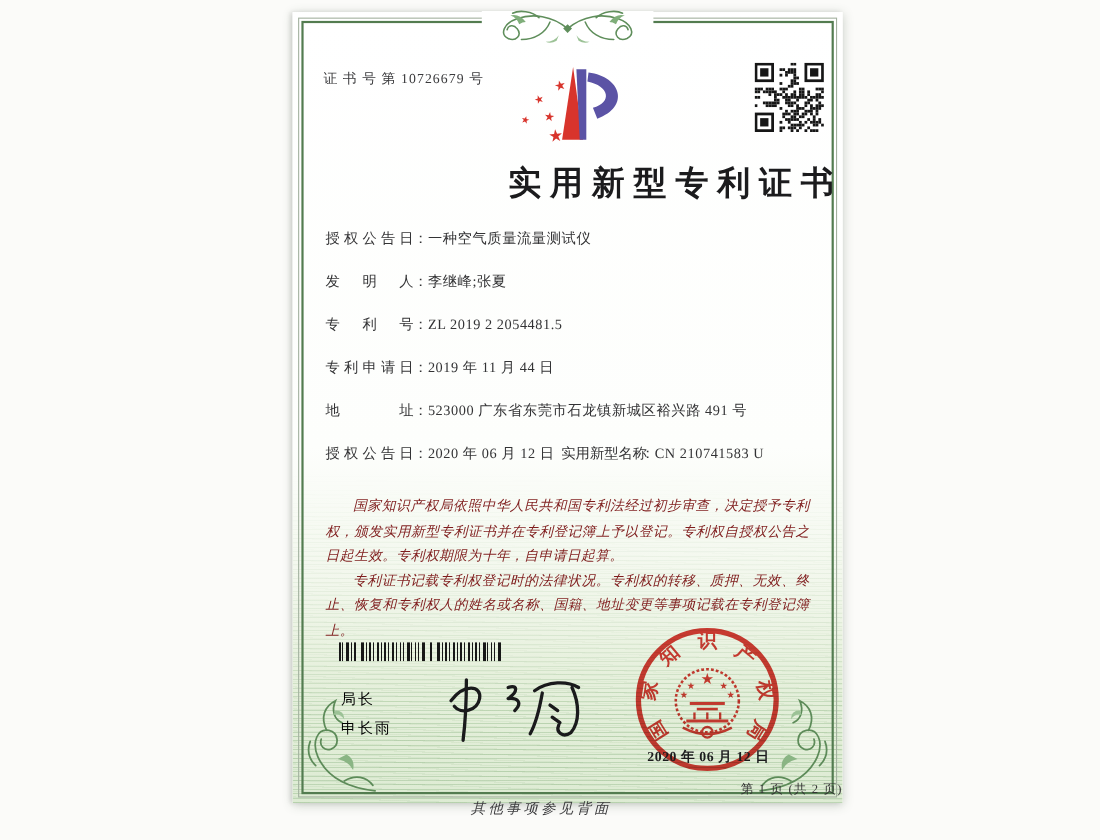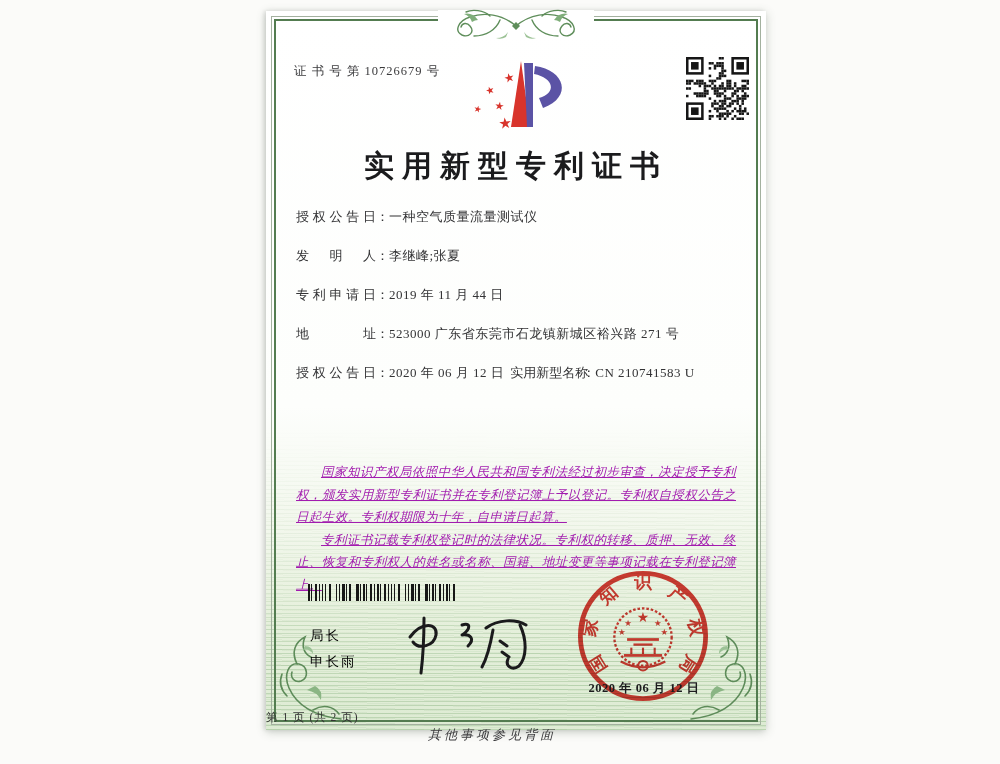--- a/index.html
+++ b/index.html
@@ -23,48 +23,48 @@
       repeating-linear-gradient(2deg, rgba(150,190,140,.14) 0 1px, rgba(150,190,140,0) 1px 5px);
     -webkit-mask-image:linear-gradient(to bottom,transparent 0,rgba(0,0,0,.45) 55%,#000 75%);
     mask-image:linear-gradient(to bottom,transparent 0,rgba(0,0,0,.45) 55%,#000 75%);}
   .frame-outer{position:absolute;inset:5px;border:1px solid #a3b19f;}
   .frame-inner{position:absolute;inset:2px;border:2px solid #537c50;}
   .content{position:absolute;inset:0;padding-left:10px;}
 
   .cert-no{position:absolute;left:28px;top:52px;font-size:12.5px;letter-spacing:1px;color:#3a3a3c;}
   .logo{position:absolute;left:195px;top:42px;}
   .qr{position:absolute;left:420px;top:46px;}
-  .title{position:absolute;left:0;right:0;top:135px;text-align:center;
+  .title{position:absolute;left:0;right:0;top:135px;text-align:right;
     font-size:30px;font-weight:600;letter-spacing:8px;color:#1b1b1d;}
 
   .fields{position:absolute;left:30px;right:30px;top:197px;font-size:13px;color:#333335;}
   .frow{margin-bottom:21px;white-space:nowrap;}
   .flabel{display:inline-block;width:80px;text-align:justify;text-align-last:justify;vertical-align:bottom;}
   .colon{display:inline-block;}
   .fvalue{letter-spacing:.5px;text-align:center;}
   .pair2{margin-left:6px;}
   .pair2 .flabel{width:72px;}
 
-  .paras{position:absolute;left:30px;right:30px;top:450px;
-    font-size:12.5px;line-height:1.8;font-style:italic;color:#a21caf;letter-spacing:.4px;text-align:justify;text-decoration:underline;}
+  .paras{position:absolute;left:30px;right:30px;top:438px;
+    font-size:12.5px;line-height:1.8;font-style:italic;color:#7f1d1d;letter-spacing:.4px;text-align:justify;}
   .paras p{margin:0;text-indent:2em;}
 
   .barcode{position:absolute;left:42px;top:573px;width:148px;height:17px;
     background:repeating-linear-gradient(90deg,
       #171717 0 1.6px, transparent 1.6px 3.3px,
       #171717 3.3px 4.1px, transparent 4.1px 6.8px,
       #171717 6.8px 9.2px, transparent 9.2px 10.8px,
       #171717 10.8px 11.6px, transparent 11.6px 13.8px);}
   .signer{position:absolute;left:44px;top:612px;font-size:13.5px;letter-spacing:2px;color:#000000;line-height:26px;}
   .signature{position:absolute;left:128px;top:602px;}
 
   .seal{position:absolute;left:308px;top:556px;width:138px;height:138px;mix-blend-mode:multiply;opacity:.94;}
   .seal-date{position:absolute;left:312px;top:669px;width:132px;text-align:center;
     font-size:12.5px;font-weight:700;color:#1c1c1e;letter-spacing:.5px;z-index:6;}
-  .page-info{position:absolute;left:0;right:0;top:699px;text-align:left;font-size:11.5px;color:#333;letter-spacing:1px;}
+  .page-info{position:absolute;left:0;right:0;top:699px;text-align:right;font-size:11.5px;color:#333;letter-spacing:1px;}
 
   .back-note{position:absolute;left:428px;top:726px;font-size:13px;font-style:italic;letter-spacing:3px;color:#3c3c3e;}
 
   .ornament-top{position:absolute;left:160px;top:-5px;}
   .flourish-bl{position:absolute;left:7px;bottom:8px;}
   .flourish-br{position:absolute;right:7px;bottom:8px;}
   svg text.seal-ch{font-family:"Liberation Serif","DejaVu Serif",serif;}
 </style>
 </head>
 <body>
@@ -341,24 +341,27 @@
     <div class="title">实用新型专利证书</div>
 
     <div class="fields">
       <div class="frow">
         <span class="flabel">授权公告日</span><span class="colon">：</span><span class="fvalue">一种空气质量流量测试仪</span>
       </div>
       <div class="frow">
         <span class="flabel">发明人</span><span class="colon">：</span><span class="fvalue">李继峰;张夏</span>
       </div>
       <div class="frow">
+        <span class="flabel">专利号</span><span class="colon">：</span><span class="fvalue">ZL 2019 2 2054481.5</span>
+      </div>
+      <div class="frow">
         <span class="flabel">专利申请日</span><span class="colon">：</span><span class="fvalue">2019 年 11 月 44 日</span>
       </div>
       <div class="frow">
-        <span class="flabel">地址</span><span class="colon">：</span><span class="fvalue">523000 广东省东莞市石龙镇新城区裕兴路 271 号</span>
+        <span class="flabel">地址</span><span class="colon">：</span><span class="fvalue">523000 广东省东莞市石龙镇新城区裕兴路 491 号</span>
       </div>
       <div class="frow">
         <span class="flabel">授权公告日</span><span class="colon">：</span><span class="fvalue">2020 年 06 月 12 日</span><span class="pair2"><span class="flabel">实用新型名称</span><span class="colon">：</span><span class="fvalue">CN 210741583 U</span></span>
       </div>
     </div>
 
     <div class="paras">
       <p>国家知识产权局依照中华人民共和国专利法经过初步审查，决定授予专利权，颁发实用新型专利证书并在专利登记簿上予以登记。专利权自授权公告之日起生效。专利权期限为十年，自申请日起算。</p>
       <p>专利证书记载专利权登记时的法律状况。专利权的转移、质押、无效、终止、恢复和专利权人的姓名或名称、国籍、地址变更等事项记载在专利登记簿上。</p>
     </div>

